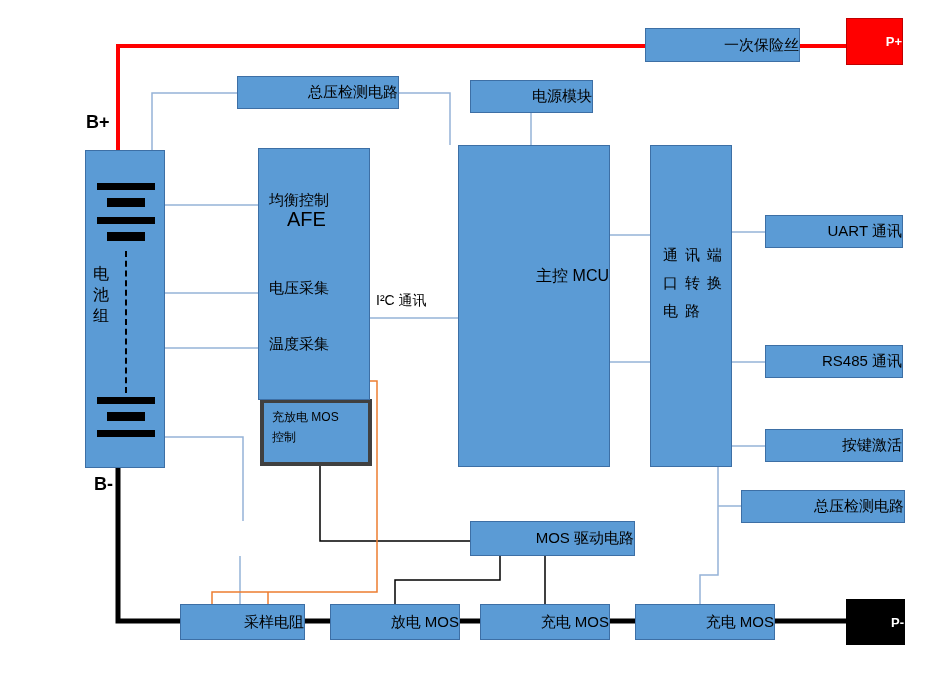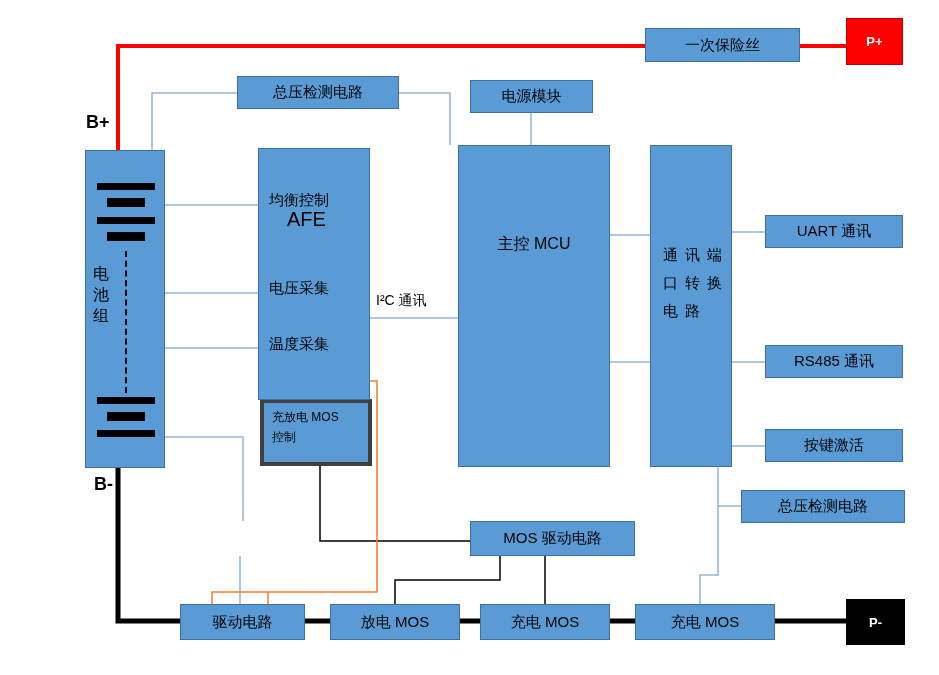--- a/index.html
+++ b/index.html
@@ -1,28 +1,28 @@
 <!DOCTYPE html>
 <html><head>
 <meta charset="utf-8">
 <style>
   html,body { margin:0; padding:0; background:#ffffff; }
   body { font-family:"Liberation Sans", sans-serif; color:#000; }
   #stage { position:relative; width:939px; height:675px; background:#fff; overflow:hidden; }
   .box {
     position:absolute; box-sizing:border-box;
     background:#5B9BD5; border:1px solid #3d6fa5;
-    display:flex; align-items:center; justify-content:center;
+    display:flex; align-items:center; justify-content:flex-end;
     font-size:15px; color:#000; text-align:center;
   }
   .terminal { font-size:13px; font-weight:bold; }
   .terminal--plus { background:#FF0000; border:1px solid #c00000; color:#ffffff; }
   .terminal--minus { background:#000000; border:1px solid #000000; color:#ffffff; }
   .big-node { align-items:flex-start; }
-  .mcu-label { margin-top:88px; font-size:16px; }
+  .mcu-label { margin-top:120px; font-size:16px; }
   .comm-label {
     margin-top:95px; width:72px; text-align:left; padding-left:12px;
     font-size:15px; letter-spacing:7px; line-height:28px; word-break:break-all;
   }
   .afe-label { position:absolute; left:10px; font-size:15px; }
   .afe-title { position:absolute; left:28px; font-size:20px; }
   .inner-box {
     position:absolute; box-sizing:border-box; background:#5B9BD5;
     font-size:12px; display:flex; align-items:center; padding-left:6px; text-align:left;
   }
@@ -140,21 +140,21 @@
   </div>
   <div class="box" style="left:741px; top:490px; width:164px; height:33px;">
     <span>总压检测电路</span>
   </div>
 
   <div class="box" style="left:470px; top:521px; width:165px; height:35px;">
     <span>MOS 驱动电路</span>
   </div>
 
   <div class="box" style="left:180px; top:604px; width:125px; height:36px;">
-    <span>驱动电路</span>
+    <span>采样电阻</span>
   </div>
   <div class="box" style="left:330px; top:604px; width:130px; height:36px;">
     <span>放电 MOS</span>
   </div>
   <div class="box" style="left:480px; top:604px; width:130px; height:36px;">
     <span>充电 MOS</span>
   </div>
   <div class="box" style="left:635px; top:604px; width:140px; height:36px;">
     <span>充电 MOS</span>
   </div>

